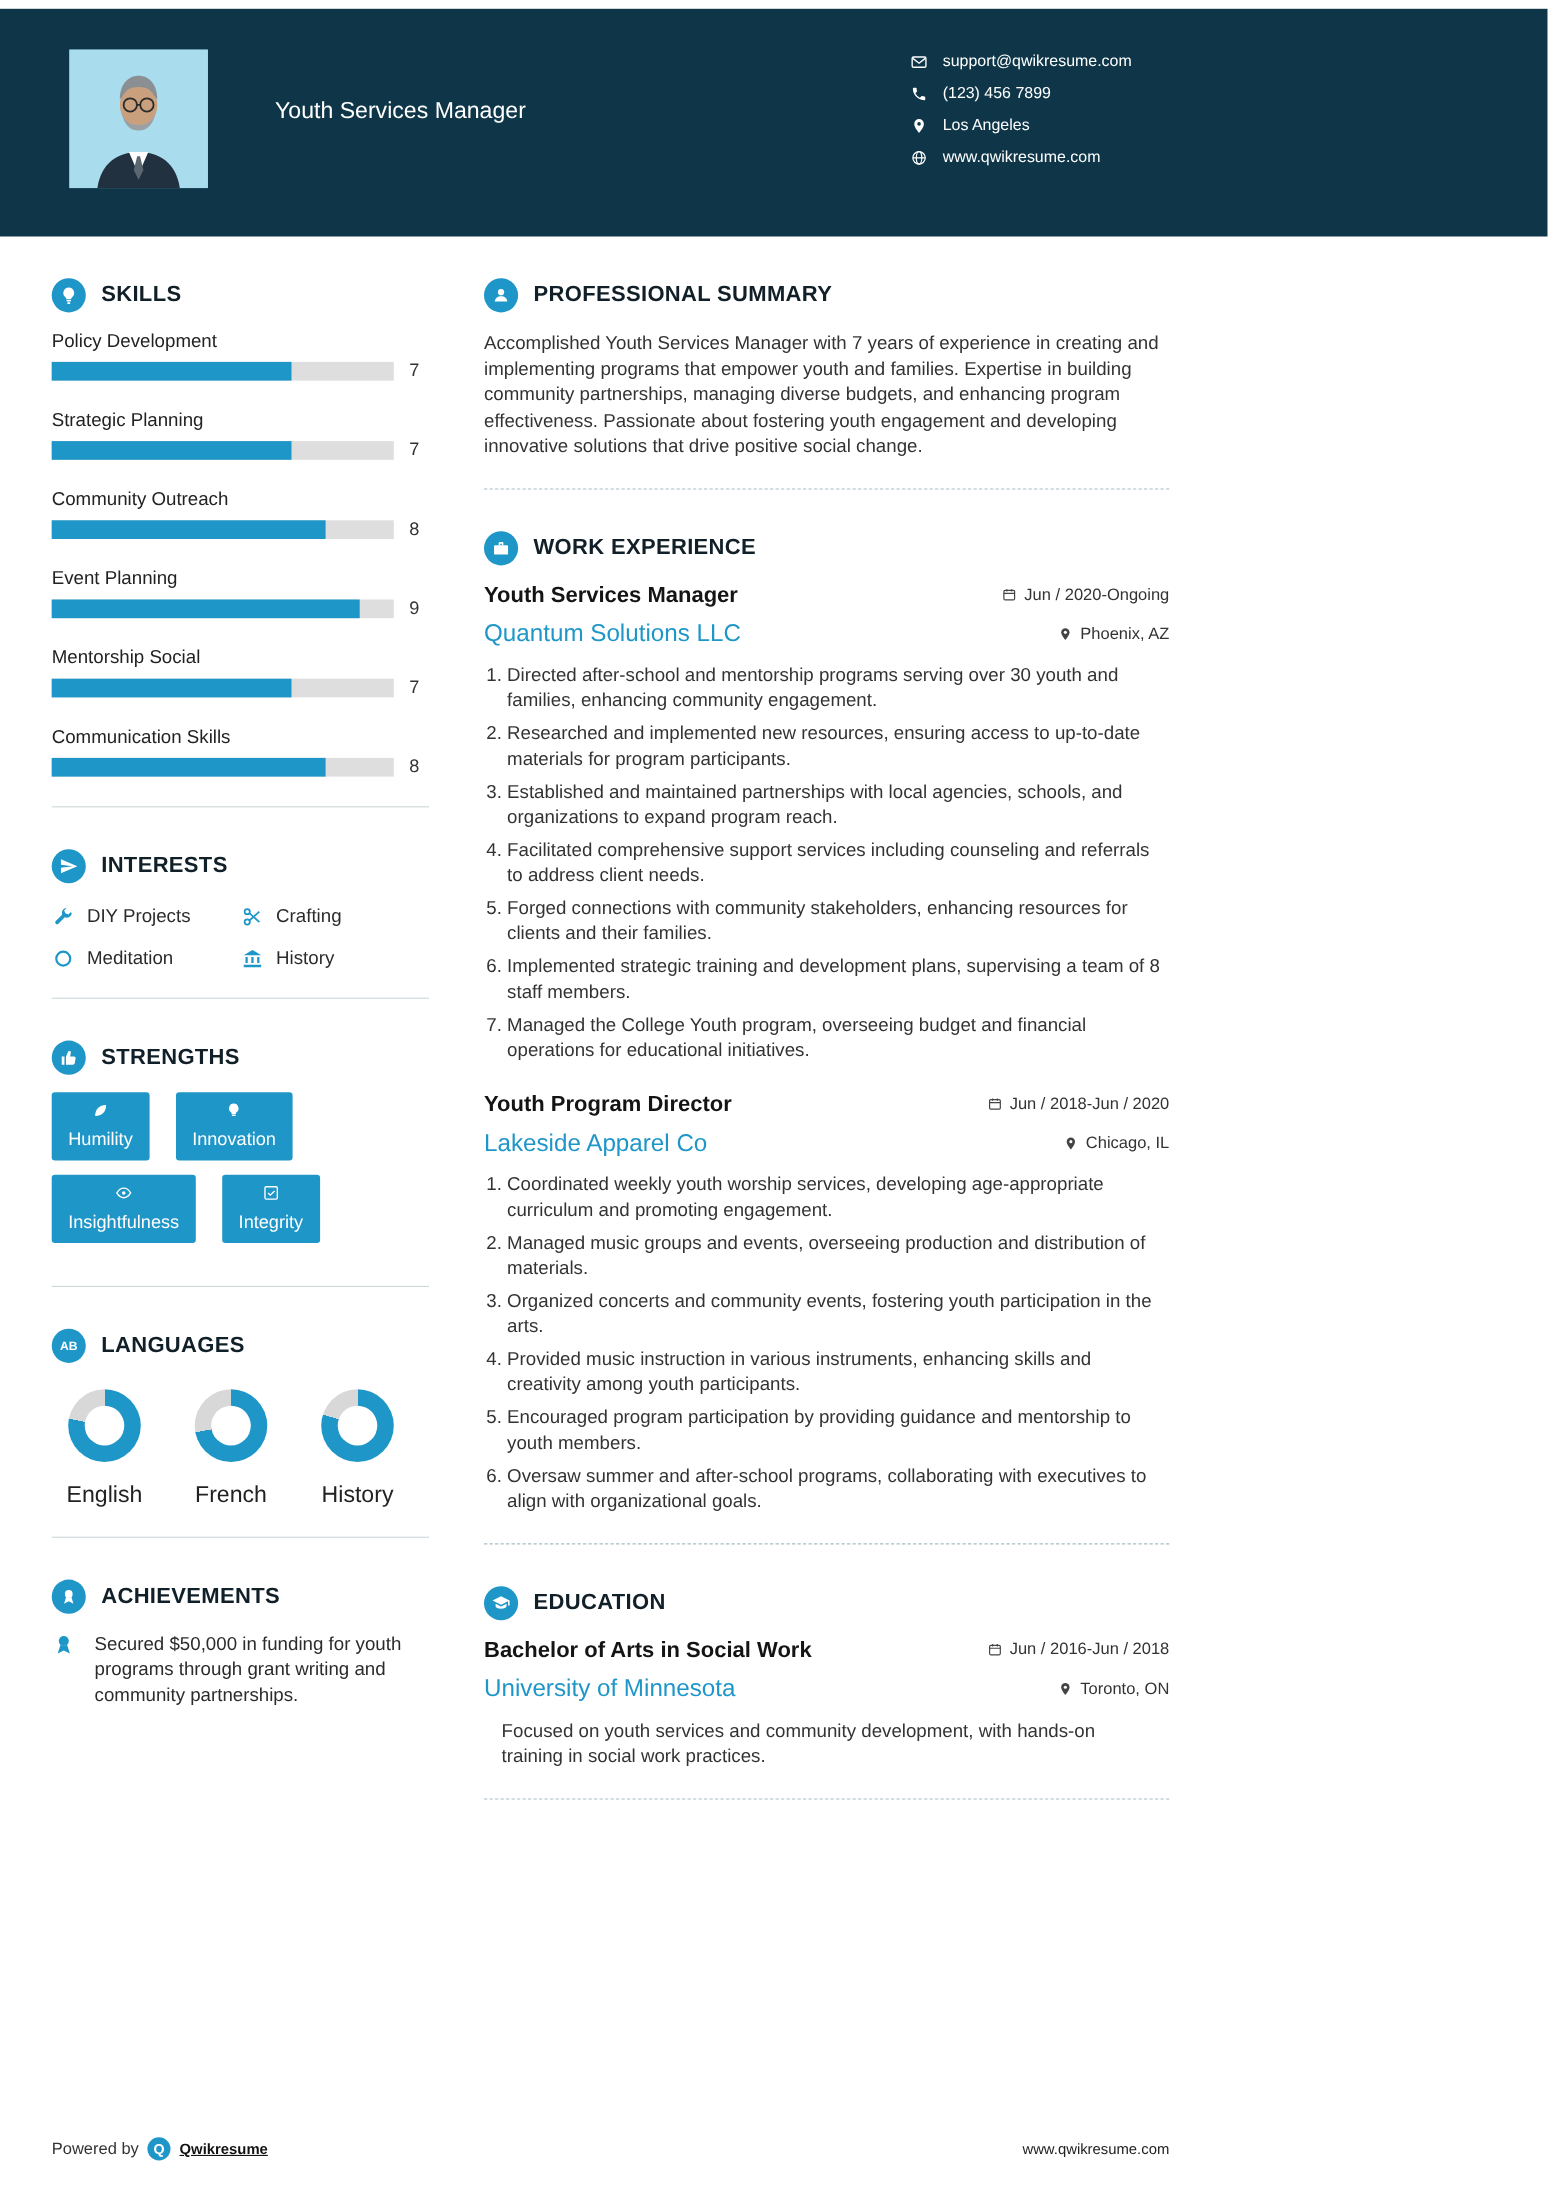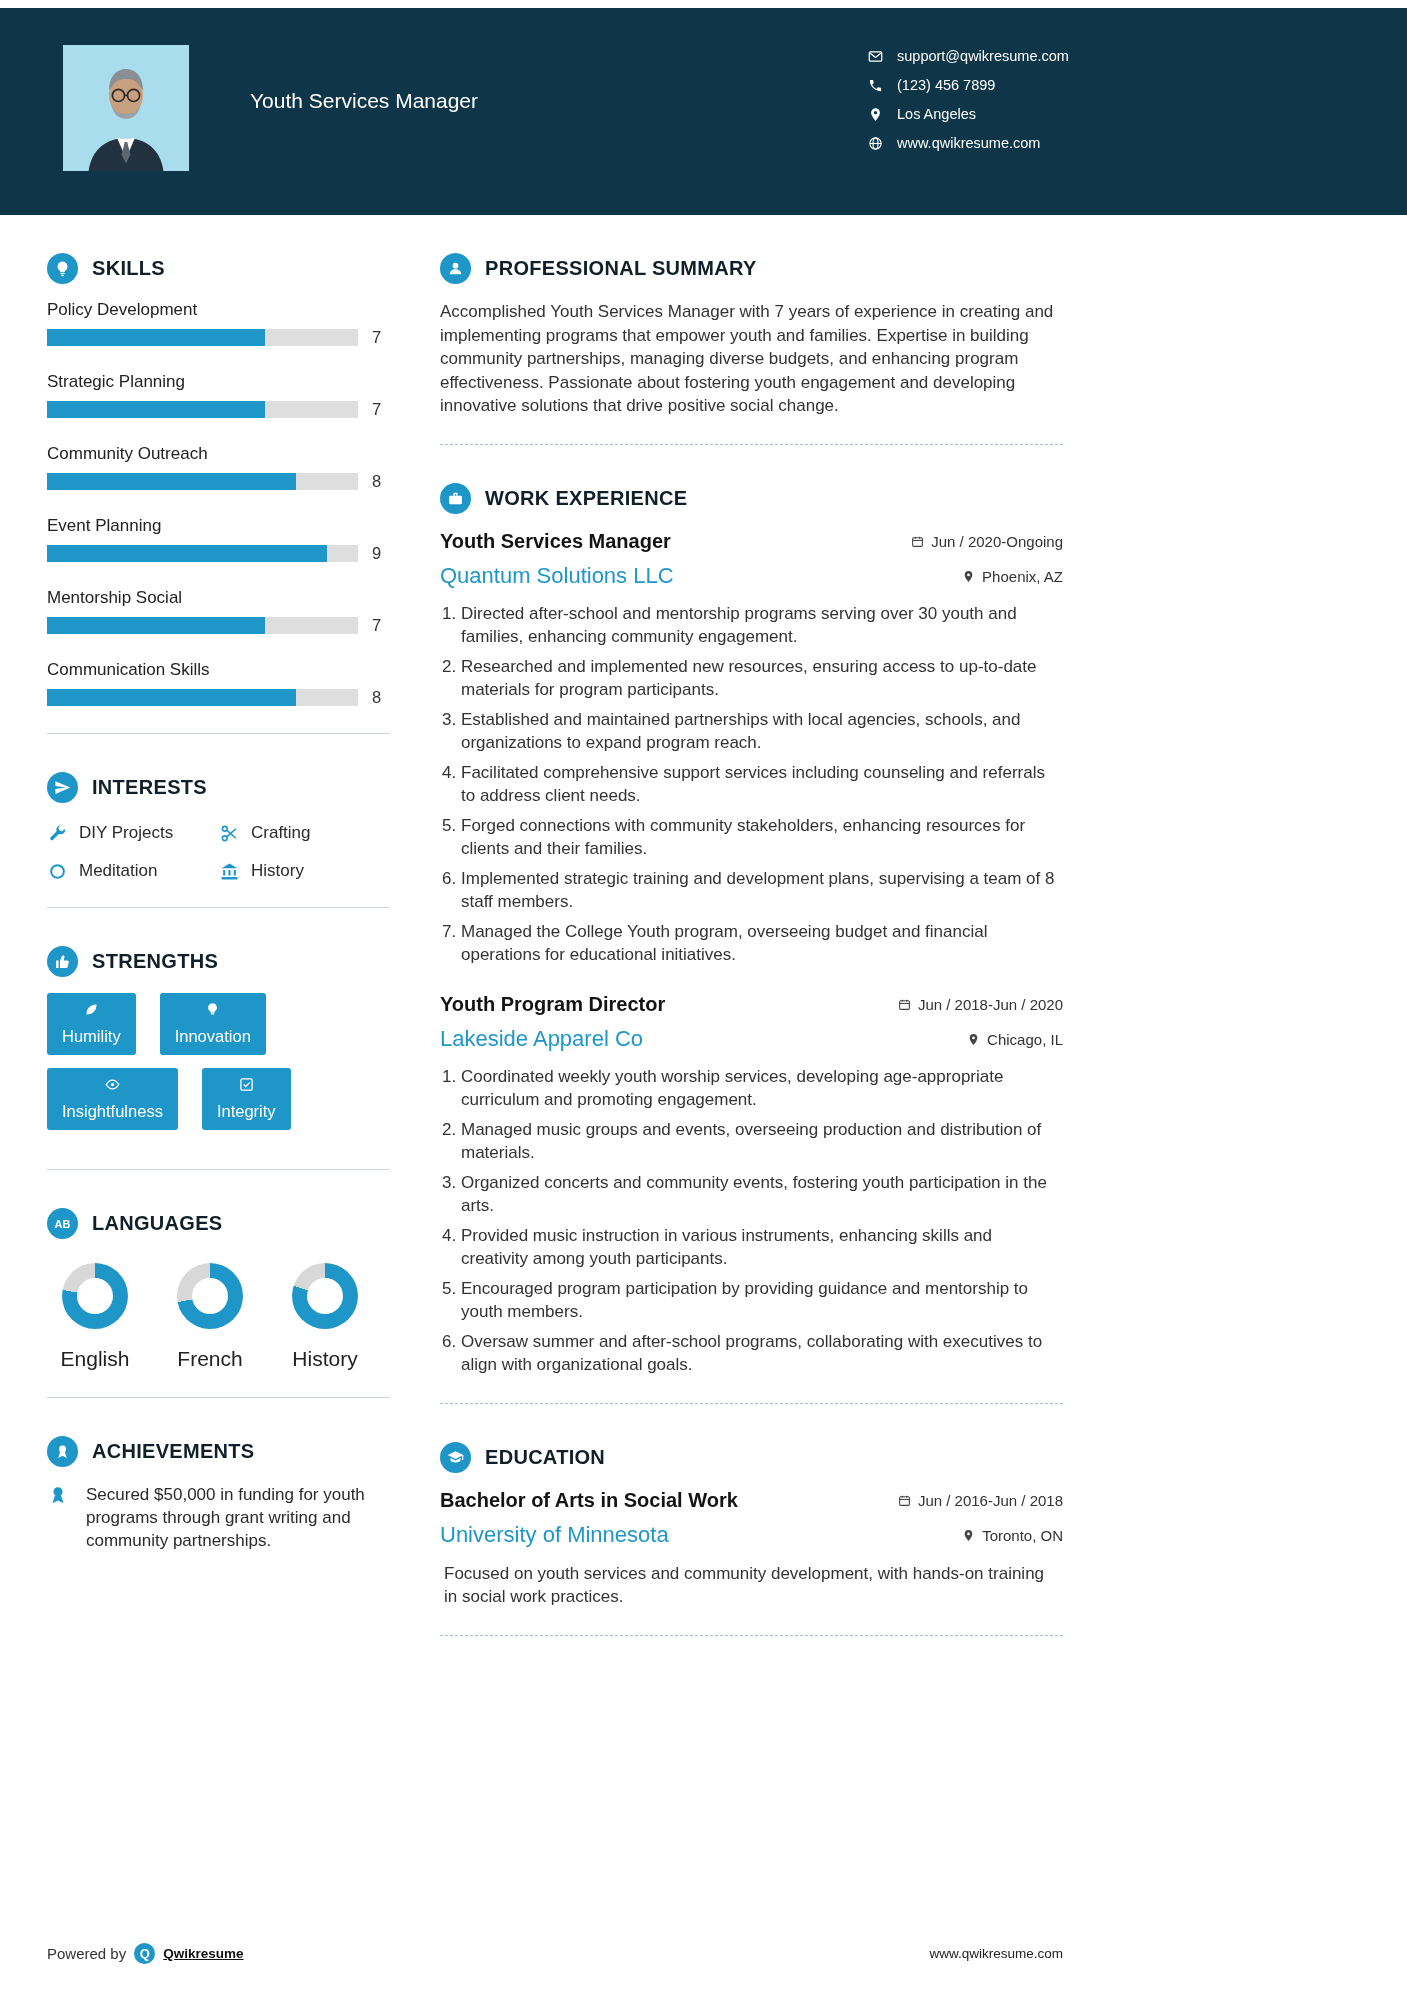--- a/index.html
+++ b/index.html
@@ -16,21 +16,21 @@
     background:#fff;color:var(--ink);
     font-family:"Liberation Sans","DejaVu Sans",sans-serif;
   }
   
   .header{position:relative;margin-top:8px;height:207px;background:var(--header-bg);}
   .photo{position:absolute;left:63px;top:37px;width:126px;height:126px;background:#a9ddee;overflow:hidden;}
   .name-block{position:absolute;left:250px;top:70px;}
   .name{margin:0;font-size:40px;font-weight:bold;color:#fff;letter-spacing:1px;line-height:1.05;}
   .person-title{font-size:21px;color:#fff;margin-top:11px;}
   .contact{position:absolute;left:828px;top:40px;display:flex;flex-direction:column;gap:13px;}
-  .contact-row{display:flex;align-items:center;gap:14px;color:#fff;font-size:14.5px;margin-left:40px;}
+  .contact-row{display:flex;align-items:center;gap:14px;color:#fff;font-size:14.5px;}
   .contact-row .cicon{width:15px;height:15px;flex:none;display:flex;align-items:center;justify-content:center;}
   .contact-row svg{width:15px;height:15px;}
 
   
   .content{display:flex;align-items:flex-start;}
   .left{width:343px;margin-left:47px;flex:none;}
   .right{width:623px;margin-left:50px;flex:none;}
 
   .sec-head{display:flex;align-items:center;gap:14px;margin:38px 0 16px;}
   .ic{width:31px;height:31px;border-radius:50%;background:var(--accent);flex:none;
@@ -77,21 +77,21 @@
   .summary-text{margin:0;font-size:17px;line-height:23.5px;color:#333;}
   .job{margin-bottom:26px;}
   .job-head{display:flex;justify-content:space-between;align-items:baseline;}
   .job-title{font-size:20px;font-weight:bold;color:#141414;}
   .meta{font-size:15px;color:#333;display:flex;align-items:center;gap:7px;white-space:nowrap;}
   .meta svg{width:13px;height:13px;}
   .job-sub{display:flex;justify-content:space-between;align-items:baseline;margin-top:10px;}
   .company{font-size:22px;color:var(--accent);}
   ol.bullets{margin:13px 0 0;padding-left:21px;}
   ol.bullets li{font-size:17px;line-height:23.5px;margin-bottom:6px;color:#333;}
-  .edu-text{margin:14px 4px 0;font-size:17px;line-height:23.5px;color:#333;}
+  .edu-text{margin:14px 16px 0;font-size:17px;line-height:23.5px;color:#333;}
 
   
   .footer{position:absolute;left:47px;width:1016px;bottom:26px;display:flex;justify-content:space-between;align-items:center;}
   .powered{display:flex;align-items:center;gap:8px;}
   .powered-label{font-size:15px;color:#333;}
   .logo-circle{width:21px;height:21px;border-radius:50%;background:var(--accent);color:#fff;
                display:inline-flex;align-items:center;justify-content:center;font-size:13px;font-weight:bold;}
   .brand{font-size:13.5px;font-weight:bold;color:#111;text-decoration:underline;}
   .footer-site{font-size:13.5px;color:#222;}
 </style>

